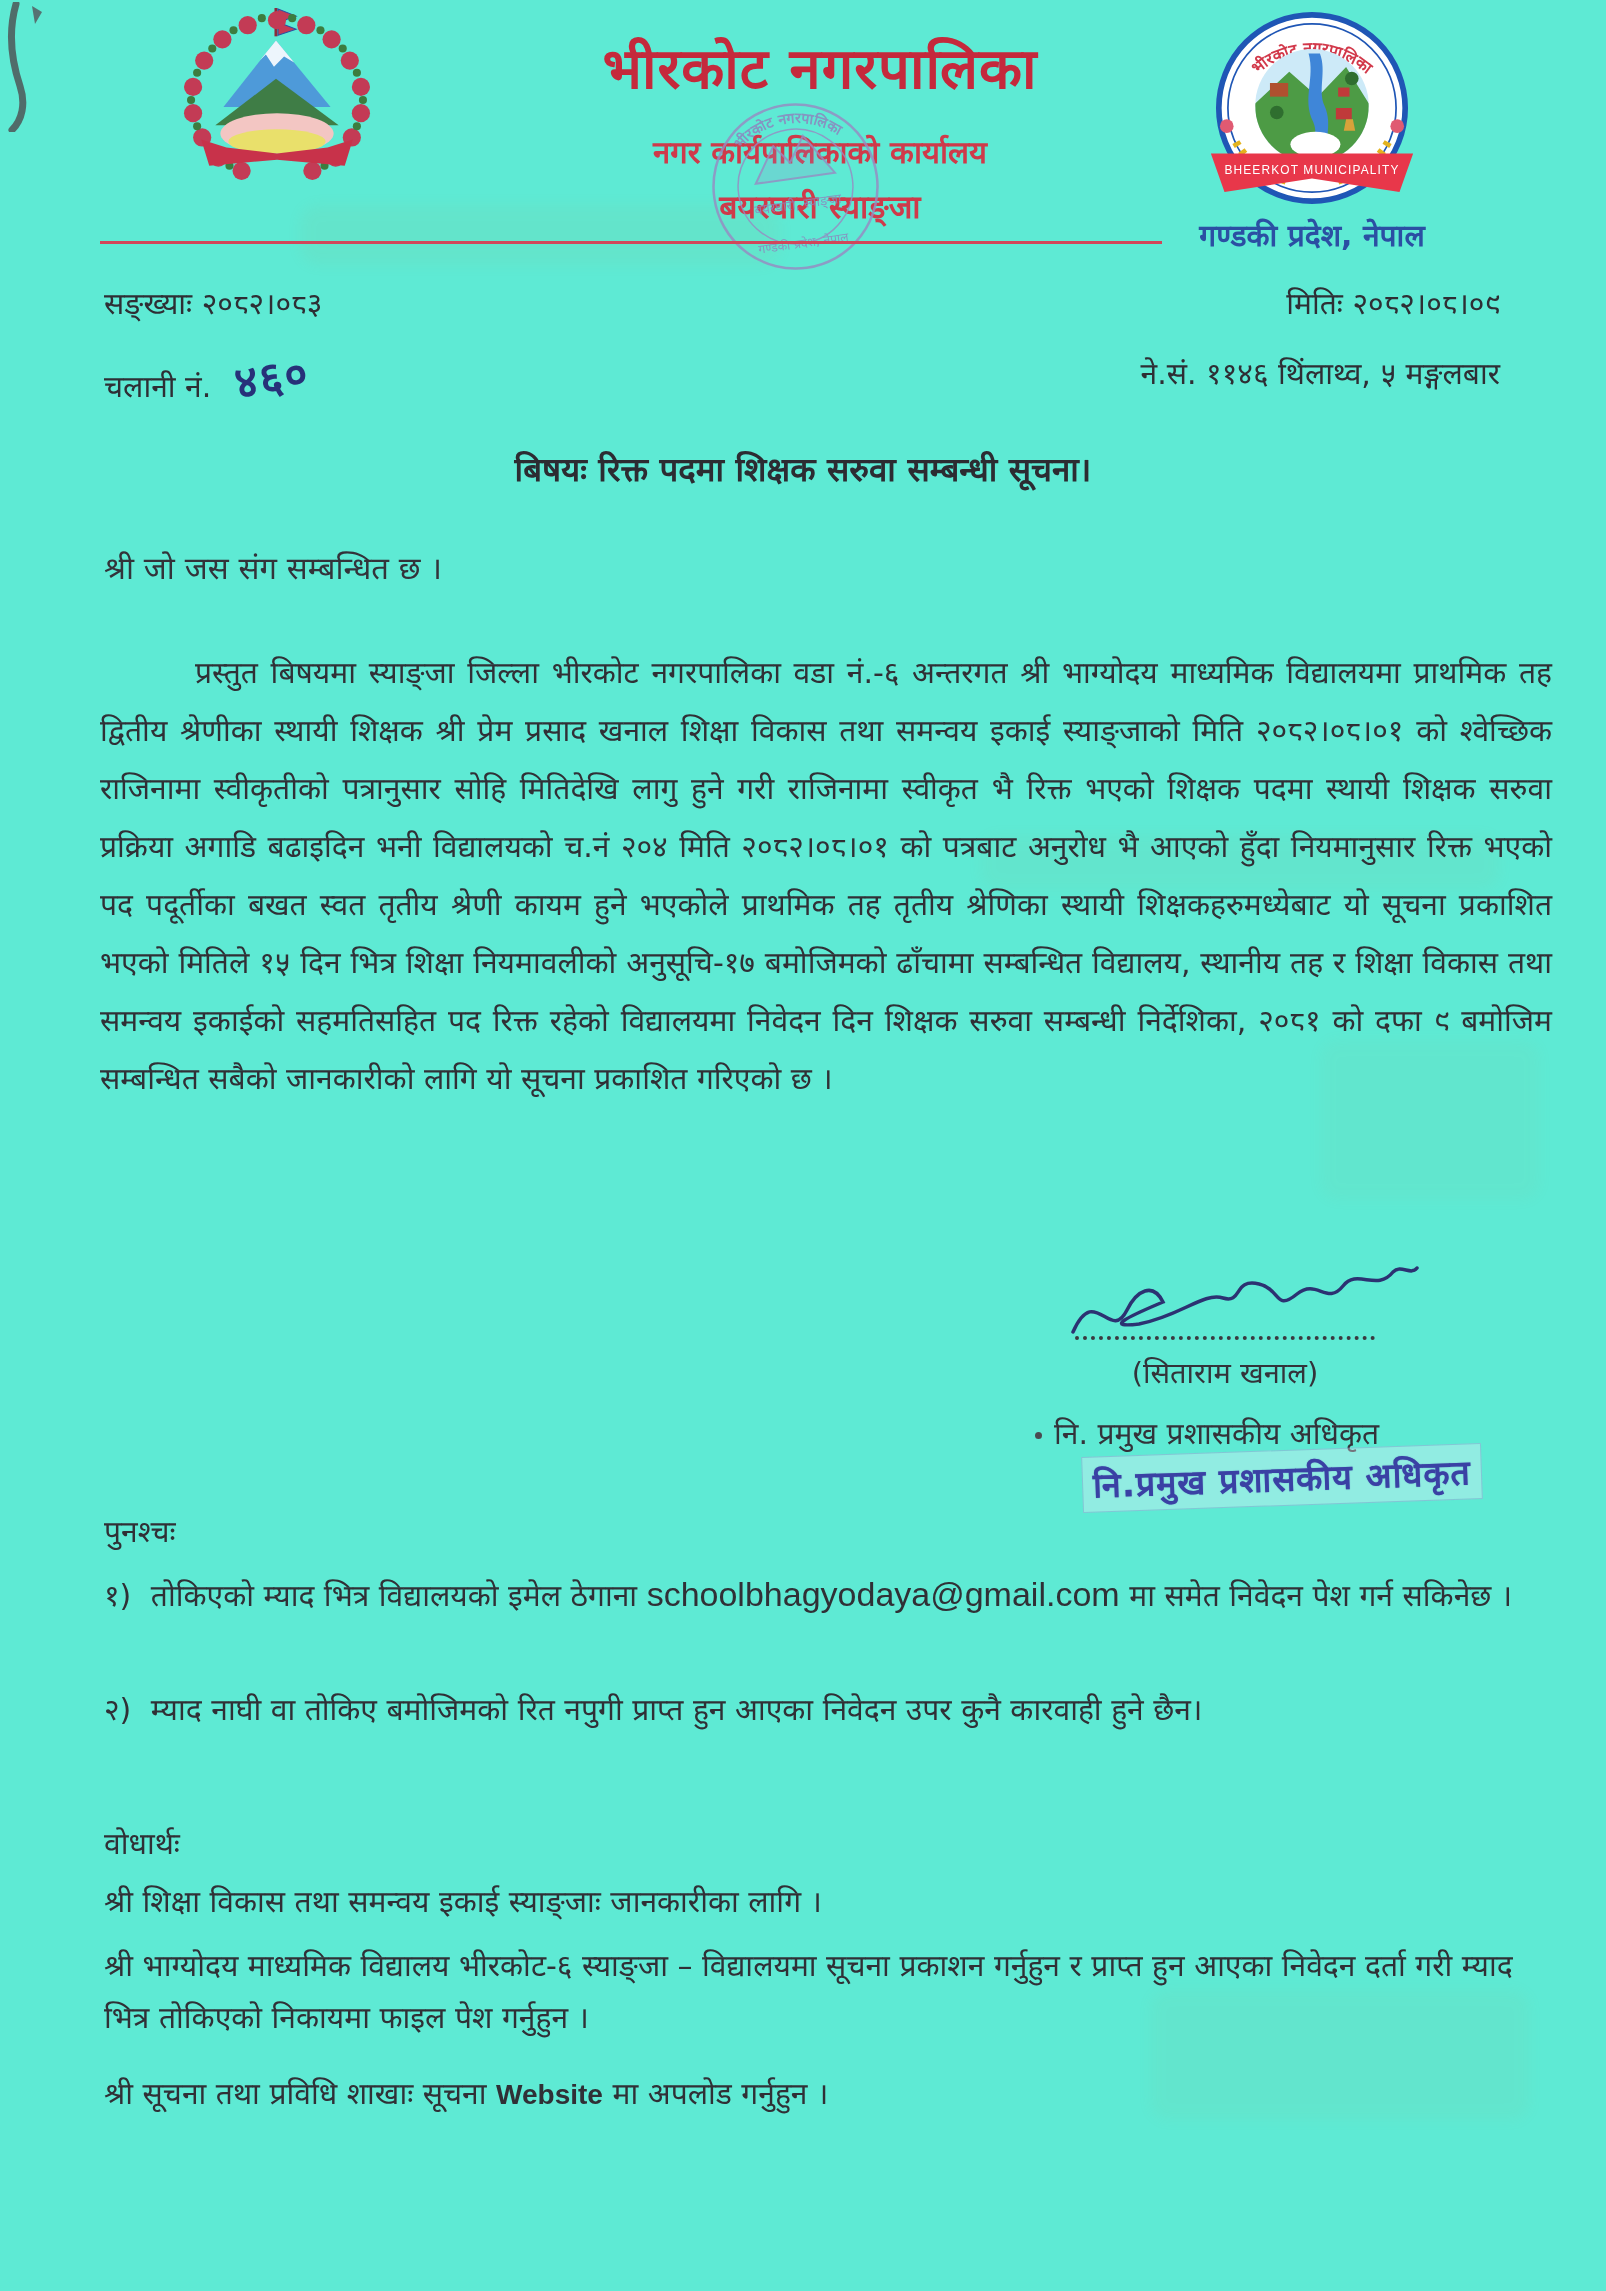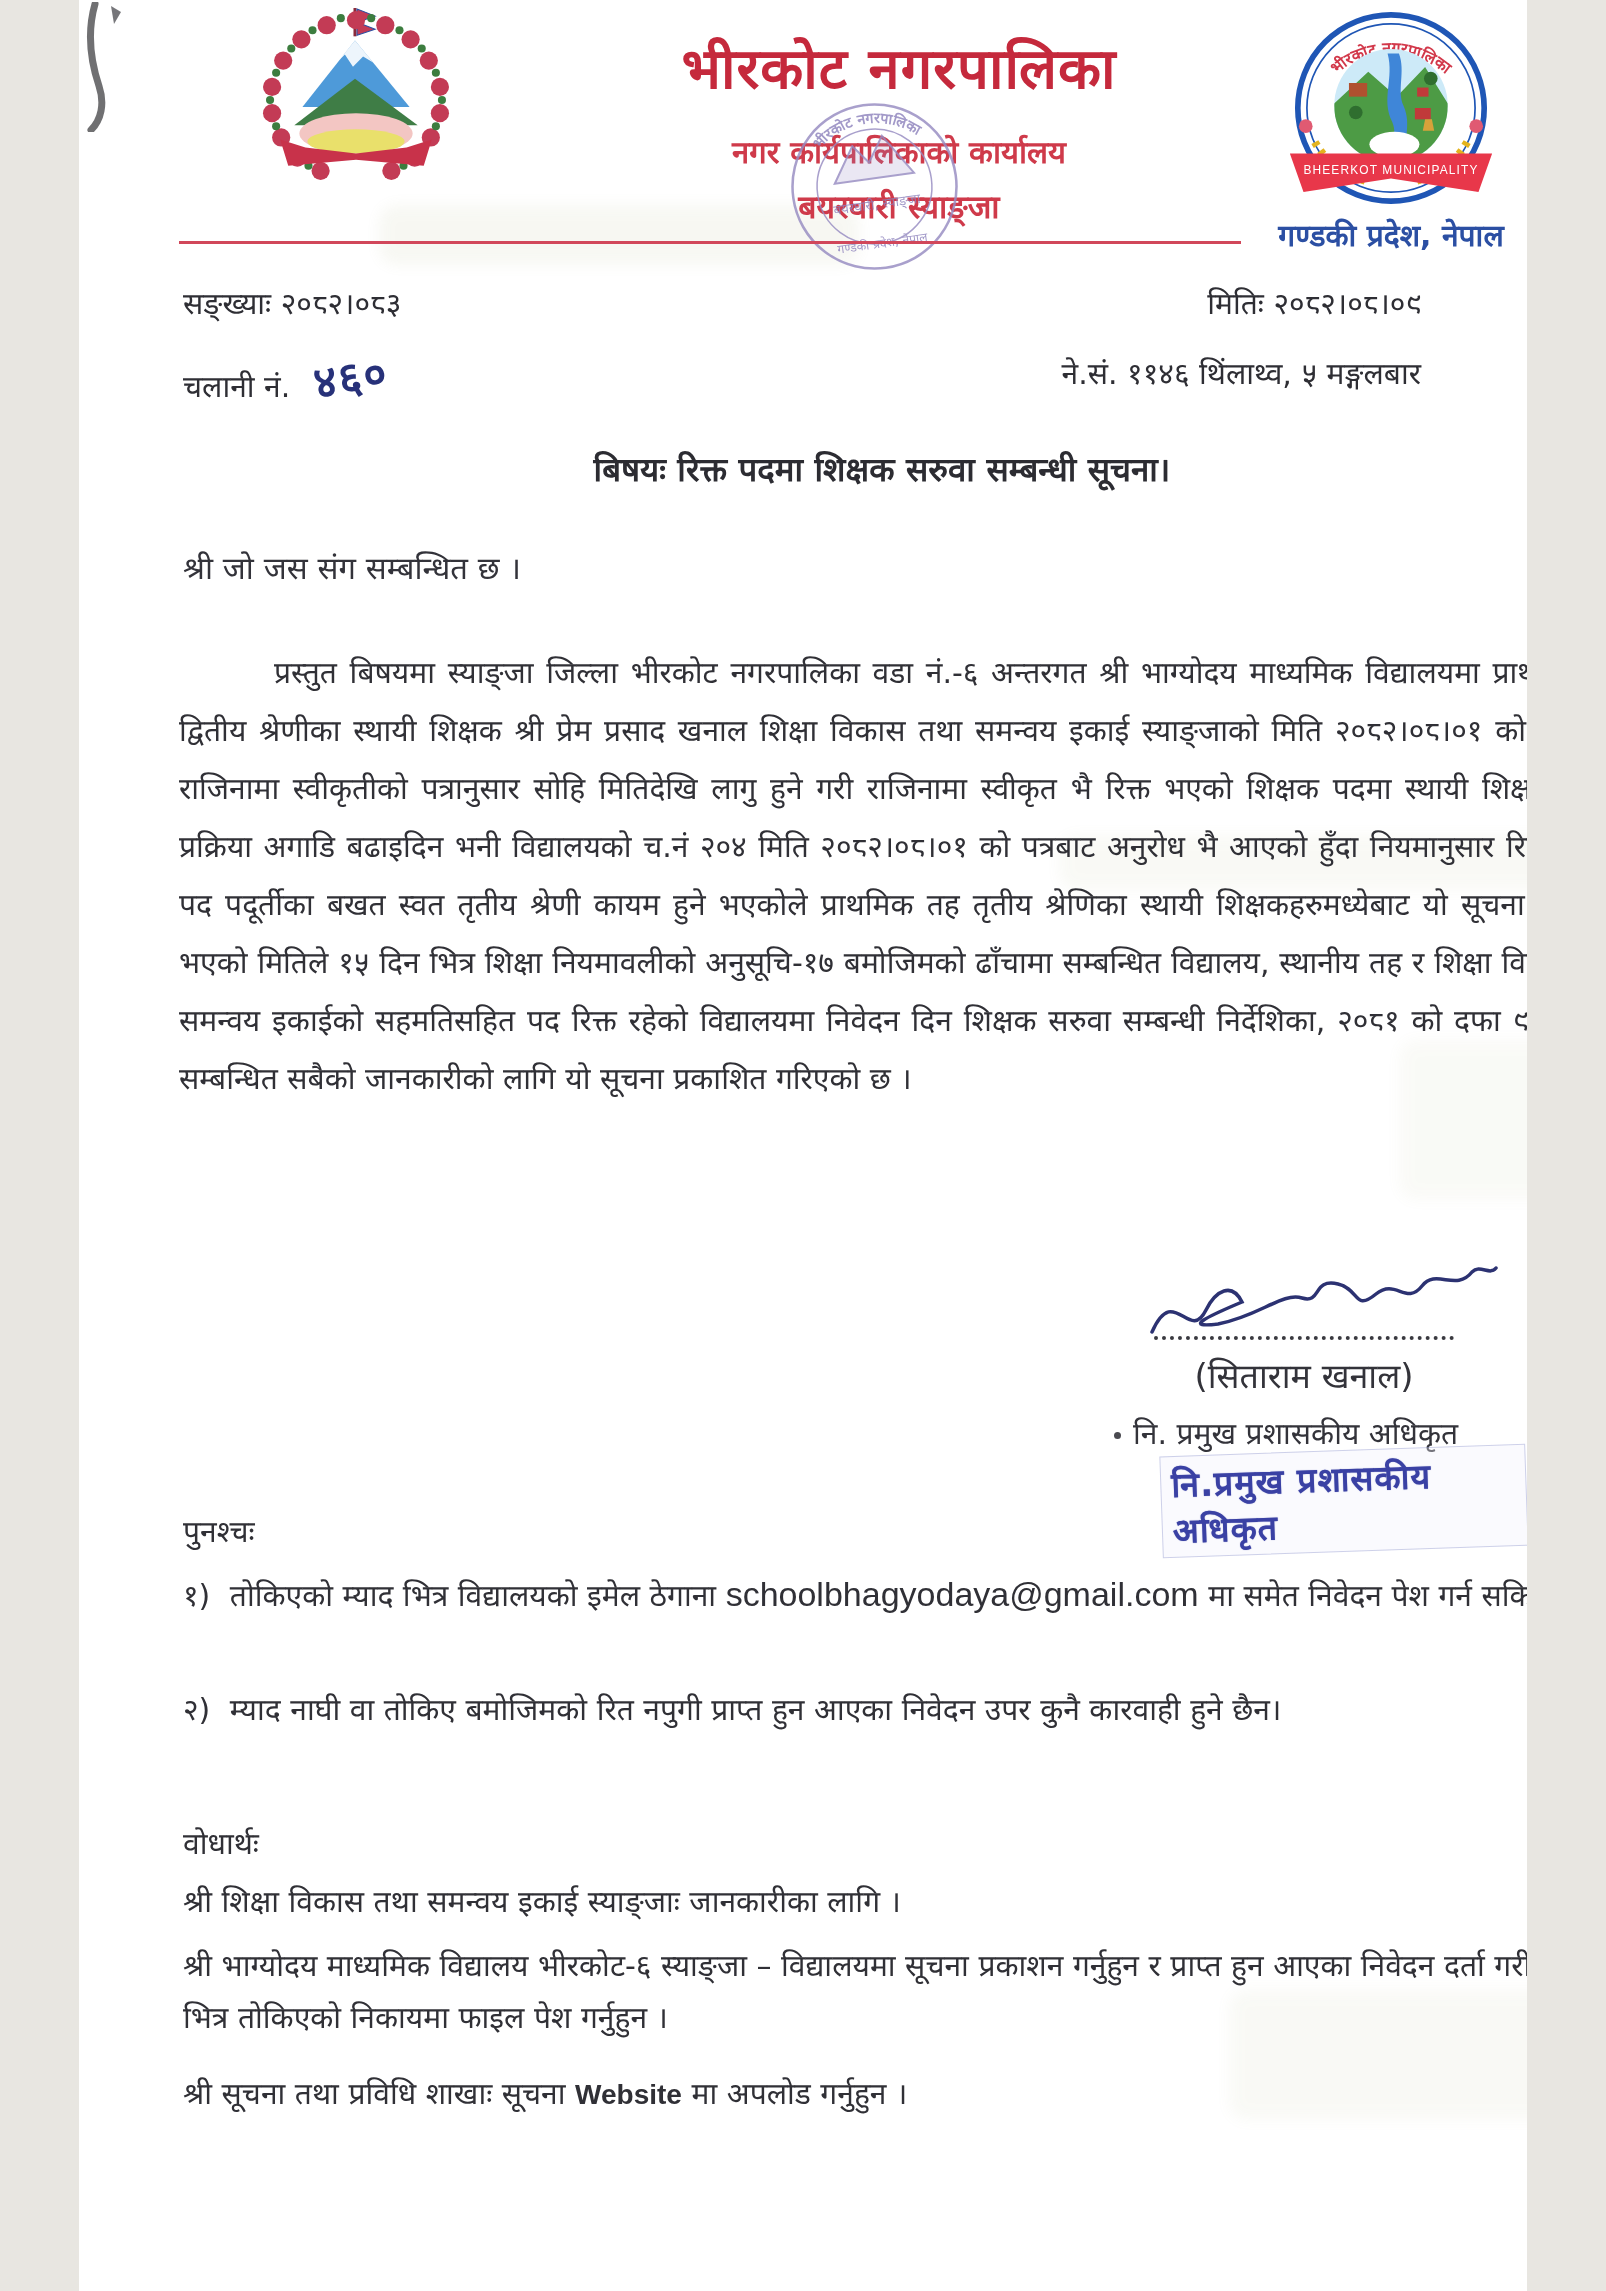--- a/index.html
+++ b/index.html
@@ -1,21 +1,21 @@
 <!DOCTYPE html>
 <html lang="ne"><head>
 <meta charset="utf-8">
 <style>
   * { margin:0; padding:0; box-sizing:border-box; }
   html,body { background:#e8e6e1; }
   .page {
     position:relative;
-    width:1448px; height:2291px;
+    width:1606px; height:2291px;
     margin:0 auto;
-    background:#ffffff;
+    background:#5eead4;
     font-family:"DejaVu Sans", sans-serif;
     color:#33333a;
     overflow:hidden;
   }
   
   .artifact-corner { position:absolute; left:2px; top:2px; width:46px; height:130px; opacity:.8; }
   .ghost { position:absolute; background:#a3a86a; opacity:.08; filter:blur(7px); border-radius:18px; }
   .ghost.g1 { left:300px; top:205px; width:480px; height:60px; }
   .ghost.g2 { left:980px; top:835px; width:520px; height:55px; opacity:.06;}
   .ghost.g3 { left:1320px; top:1040px; width:220px; height:160px; opacity:.05;}
@@ -41,21 +41,21 @@
   .m-ns { right:106px; top:352px; text-align:right; }
 
   
   .subject { position:absolute; left:0; top:446px; width:1606px; text-align:center; font-size:33px; font-weight:bold; color:#2c2c32; }
   .salutation { position:absolute; left:104px; top:546px; font-size:31px; }
   .body-par { position:absolute; left:100px; top:644px; width:1452px; font-size:30px; line-height:58px; text-align:justify; text-indent:95px; color:#303036; }
 
   
   .sig-scribble { position:absolute; left:1055px; top:1262px; width:370px; height:95px; }
   .sig-dots { position:absolute; left:1075px; top:1336px; width:300px; border-bottom:4px dotted #3a3a40; }
-  .sig-name { position:absolute; left:1060px; top:1352px; width:330px; text-align:center; font-size:34px; }
+  .sig-name { position:absolute; left:1060px; top:1352px; width:330px; text-align:center; font-size:29px; }
   .sig-title { position:absolute; left:1035px; top:1412px; font-size:30px; }
   .sig-title .dot { display:inline-block; width:7px; height:7px; border-radius:50%; background:#4a4a50; margin-right:12px; vertical-align:middle; }
   .sig-stamp { position:absolute; left:1082px; top:1450px; font-size:34px; font-weight:bold; color:#3a41a4; transform:rotate(-2deg); letter-spacing:1px; padding:4px 10px; border:1px solid rgba(90,100,180,.28); background:rgba(240,240,252,.35); text-shadow:0 0 1px rgba(58,65,164,.6); }
 
   
   .block { position:absolute; left:104px; width:1440px; font-size:30px; line-height:52px; color:#303036;margin-top:16px; }
   .ps-head { top:1490px; }
   .ps-1 { top:1552px; }
   .ps-2 { top:1668px; }
   .ps-3 { top:1740px; }

